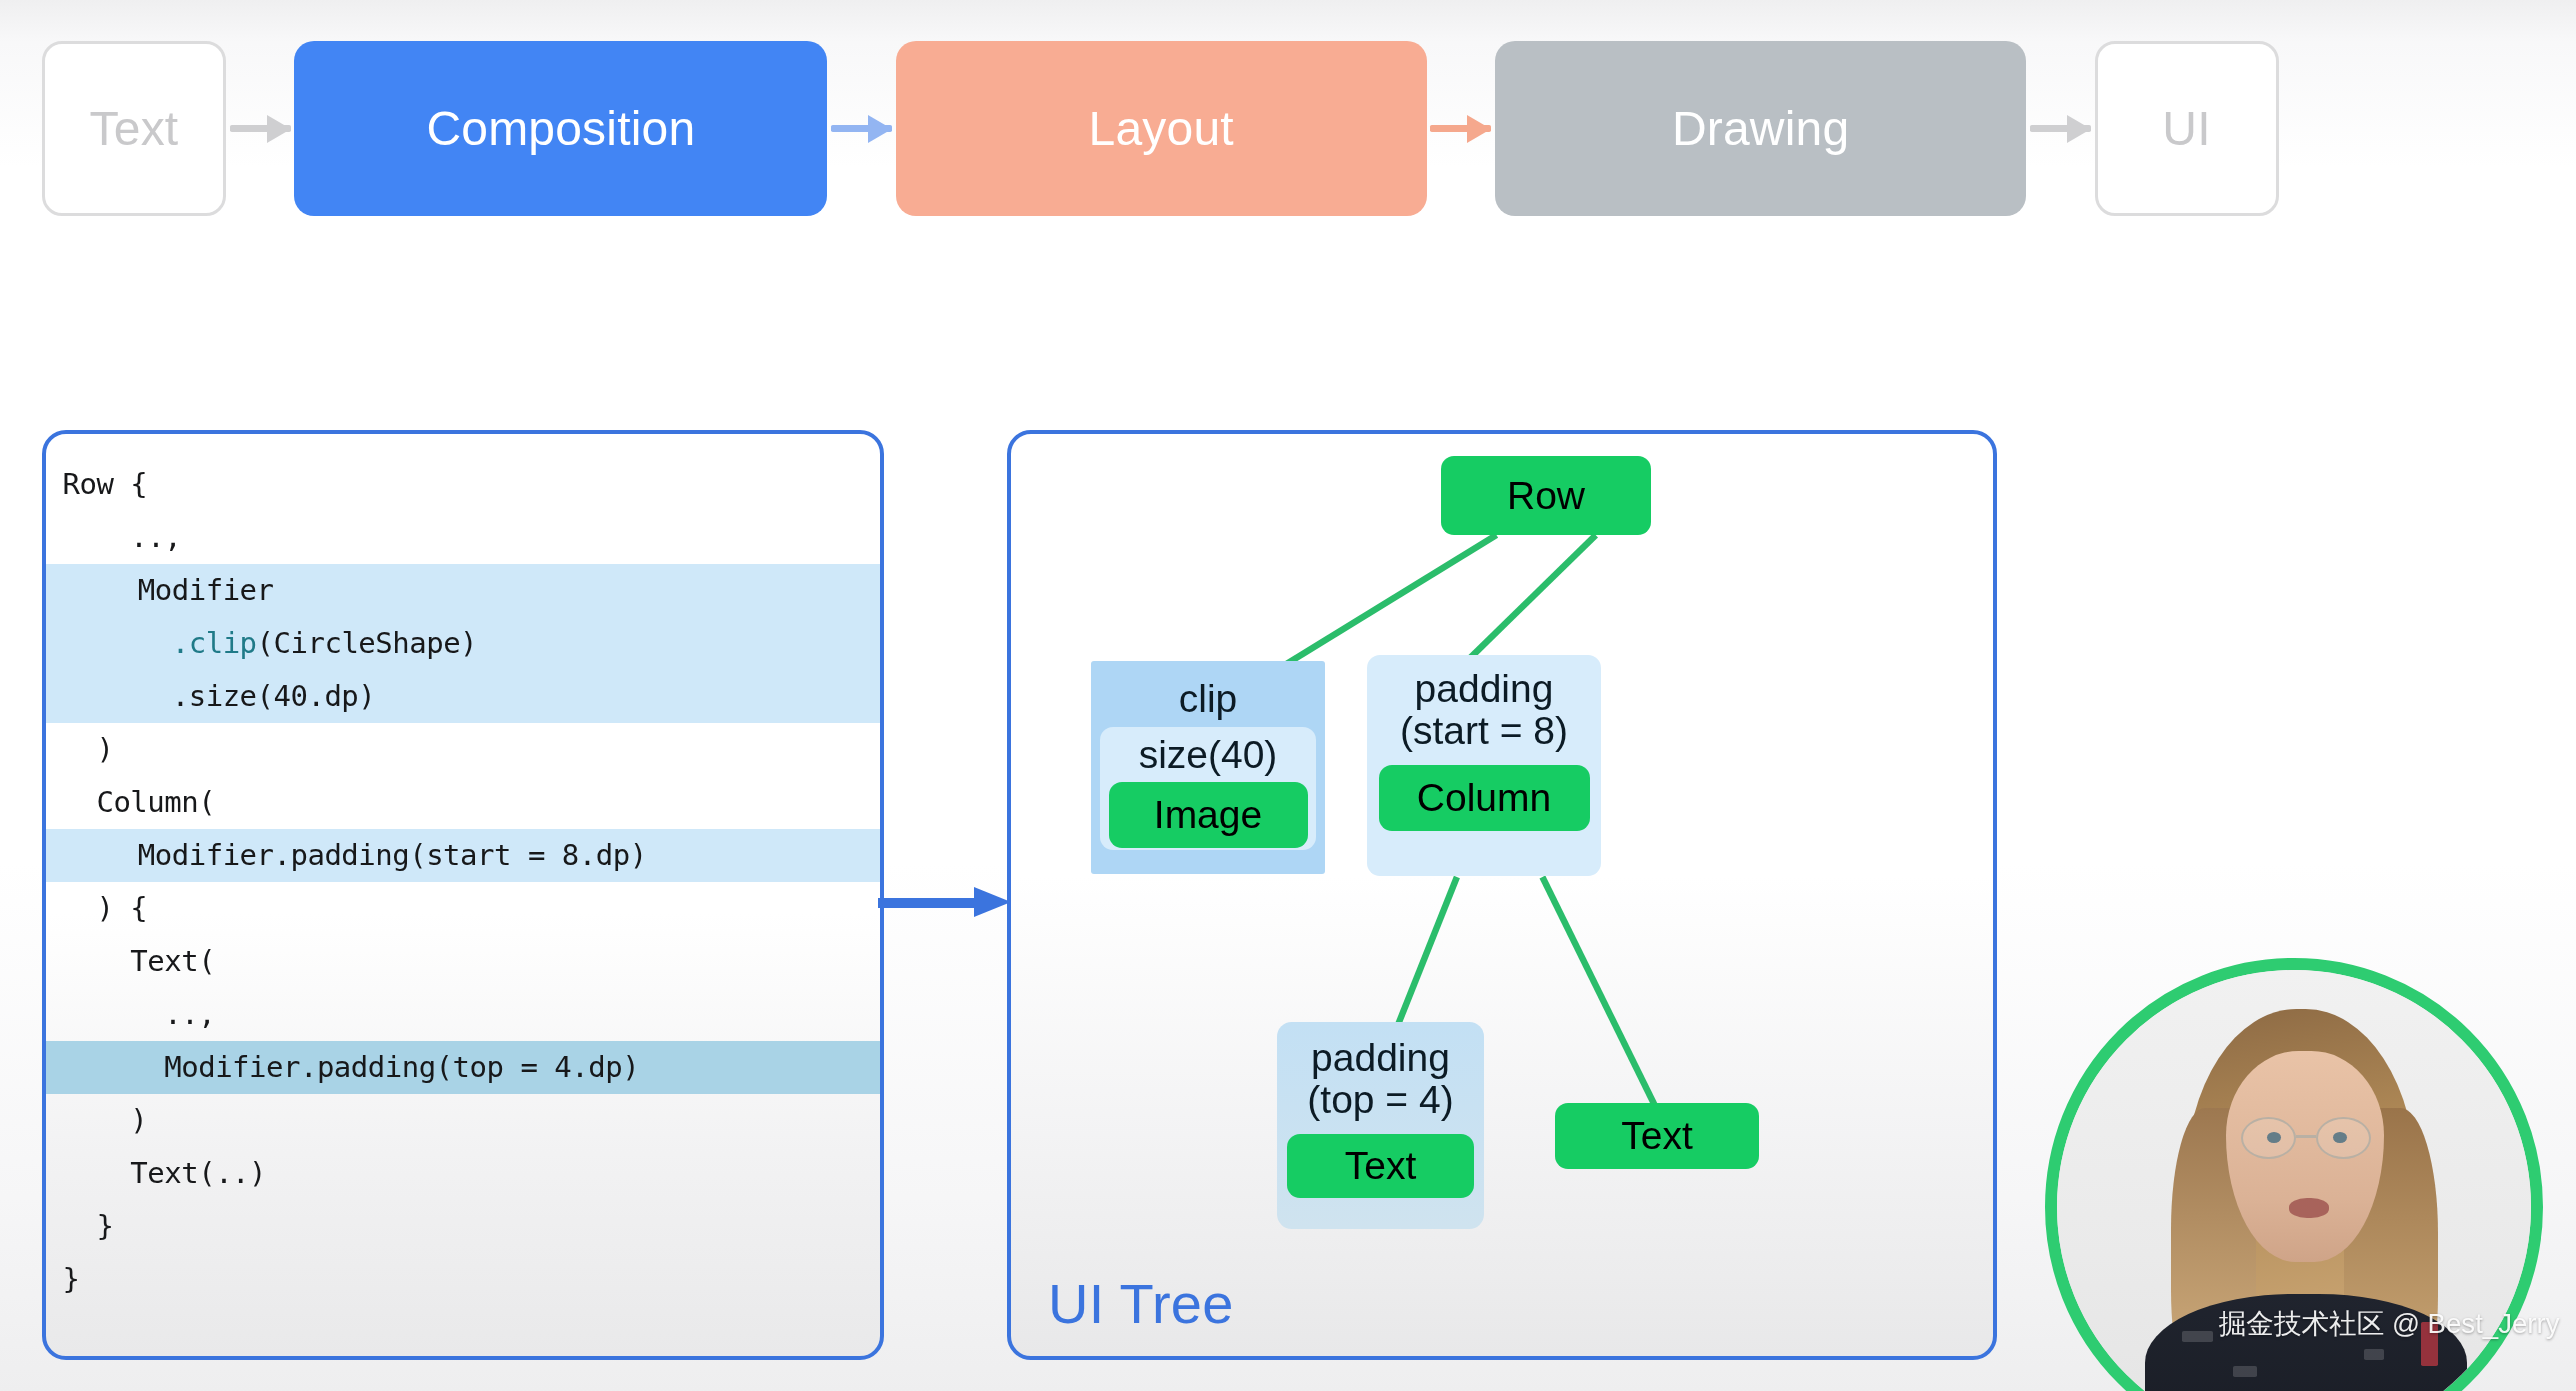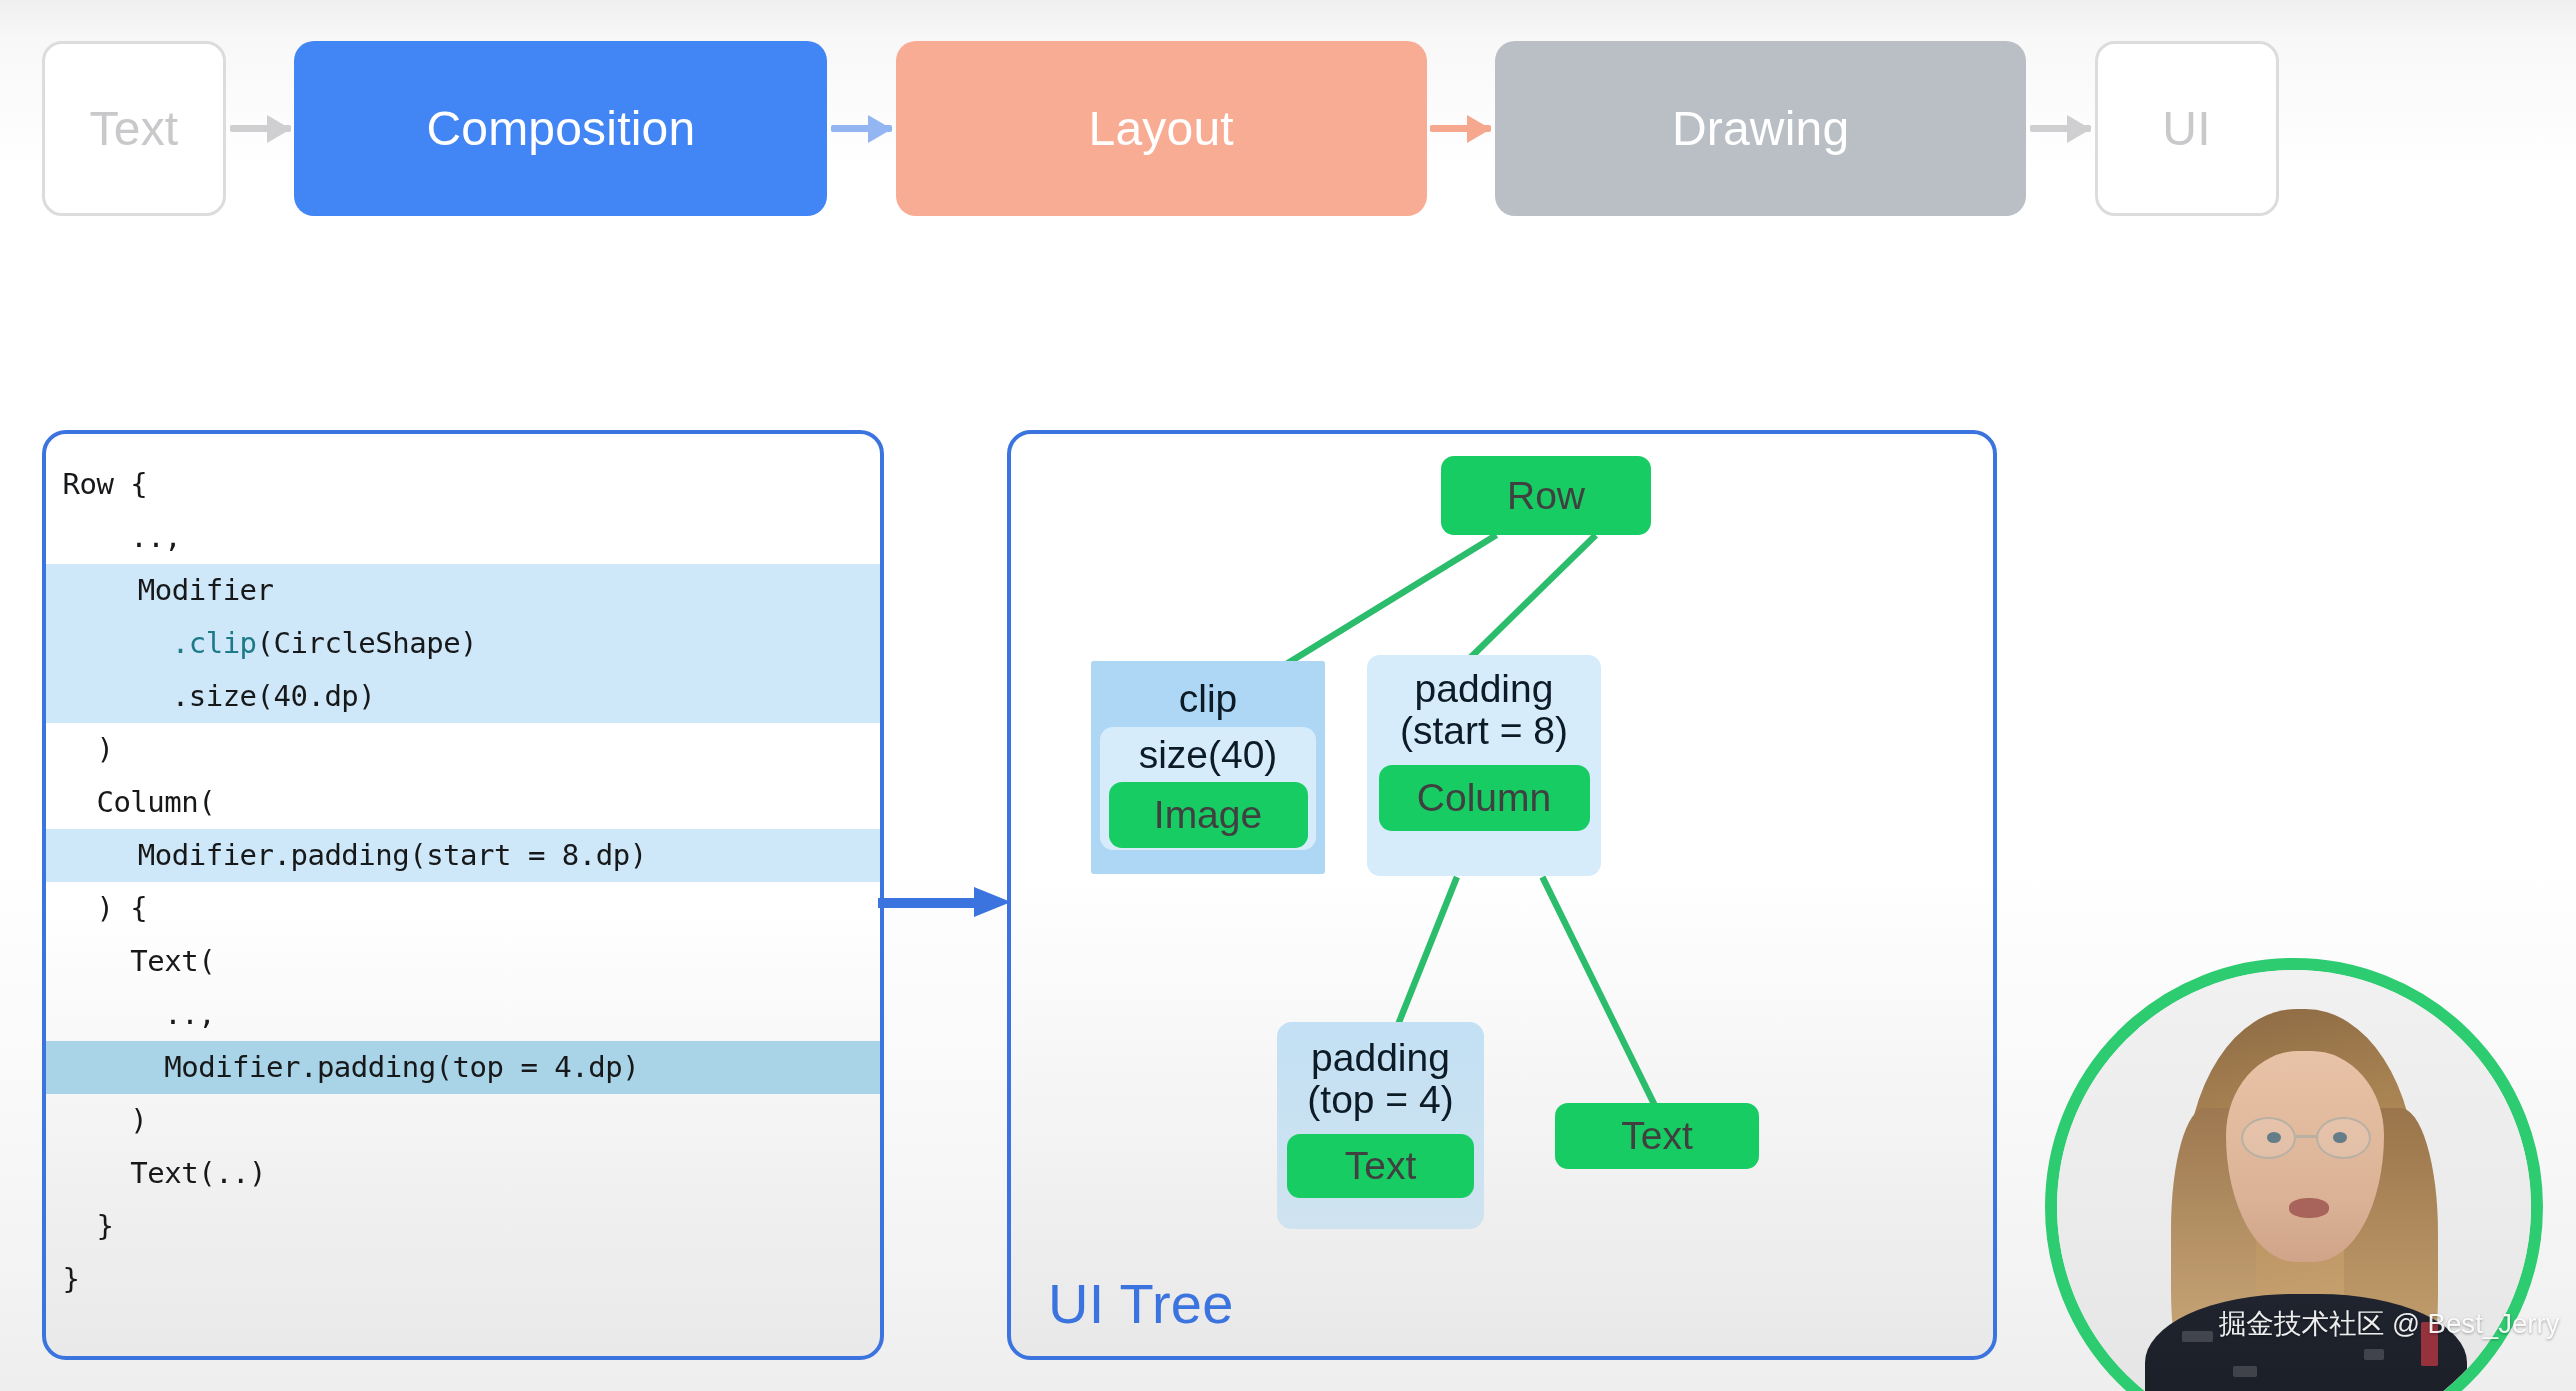--- a/index.html
+++ b/index.html
@@ -161,21 +161,21 @@
 
   .node {
     position: absolute;
     border-radius: 13px;
     display: flex;
     flex-direction: column;
     align-items: center;
   }
   .node-green {
     background: #16cc63;
-    color: #404040;
+    color: #000000;
     display: flex;
     align-items: center;
     justify-content: center;
     border-radius: 13px;
     font-size: 39px;
     font-weight: 500;
   }
   .node-blue-outer {
     background: #aed6f5;
     border-radius: 3px;

